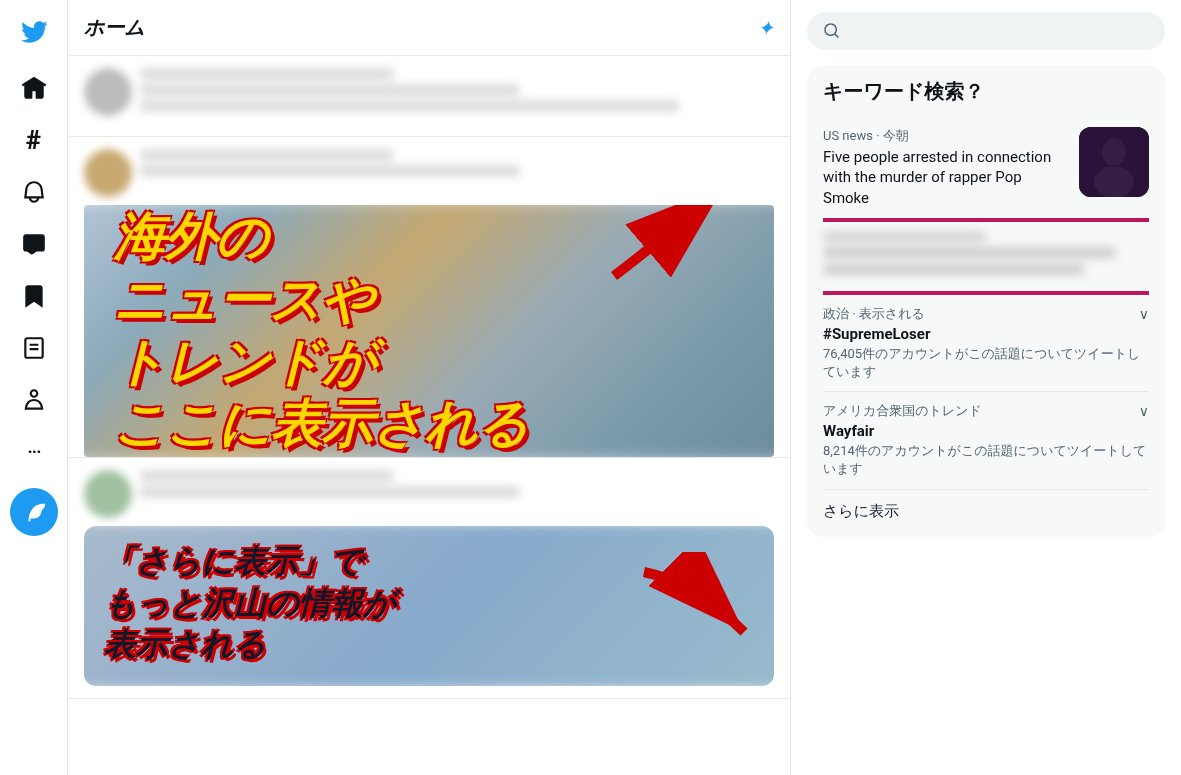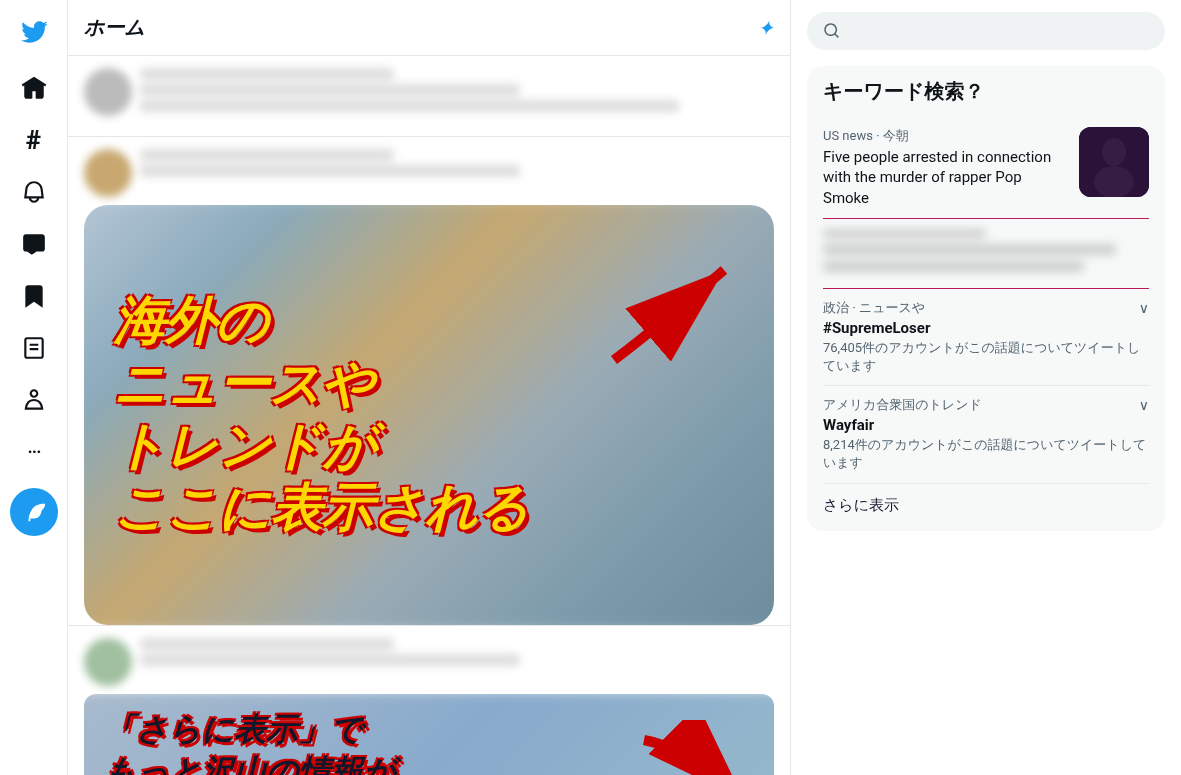--- a/index.html
+++ b/index.html
@@ -99,23 +99,23 @@
       background: #ddd;
       border-radius: 4px;
     }
     .blur-line.short { width: 40%; }
     .blur-line.medium { width: 60%; }
     .blur-line.long { width: 85%; }
 
     .tweet-image-container {
       position: relative;
       margin-top: 8px;
-      border-radius: 24px;
+      border-radius: 4px;
       overflow: hidden;
-      height: 420px;
+      height: 252px;
     }
     .tweet-image-blur {
       width: 100%;
       height: 100%;
       background: linear-gradient(135deg, #b8c8d8 0%, #8aaabb 20%, #c5a870 40%, #9aabb5 60%, #7a9aaa 80%, #6b8a9a 100%);
       filter: blur(8px);
       transform: scale(1.05);
     }
 
     
@@ -201,21 +201,21 @@
       font-weight: 800;
       color: #0f1419;
       margin-bottom: 12px;
     }
 
     
     .news-item {
       display: flex;
       gap: 12px;
       padding: 10px 0;
-      border-bottom: 1px solid #be185d;
+      border-bottom: 4px solid #be185d;
       cursor: pointer;
     }
     .news-item:last-child { border-bottom: none; }
     .news-content { flex: 1; }
     .news-category {
       font-size: 13px;
       color: #536471;
       margin-bottom: 2px;
     }
     .news-headline {
@@ -451,21 +451,21 @@
     <div class="news-item">
       <div style="flex:1;filter:blur(5px);">
         <div class="bc-line" style="width:50%;height:9px;"></div>
         <div class="bc-line" style="width:90%;height:11px;"></div>
         <div class="bc-line" style="width:80%;height:11px;"></div>
       </div>
     </div>
 
     <div class="trend-item">
       <div class="trend-header">
-        <span class="trend-category">政治 · ニュースや</span>
+        <span class="trend-category">政治 · 表示される</span>
         <span class="trend-chevron">∨</span>
       </div>
       <div class="trend-name">#SupremeLoser</div>
       <div class="trend-count">76,405件のアカウントがこの話題についてツイートしています</div>
     </div>
 
 
     <div class="trend-item">
       <div class="trend-header">
         <span class="trend-category">アメリカ合衆国のトレンド</span>

